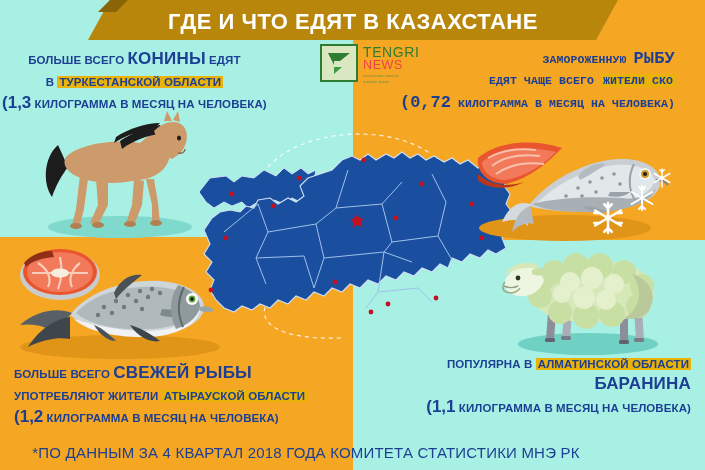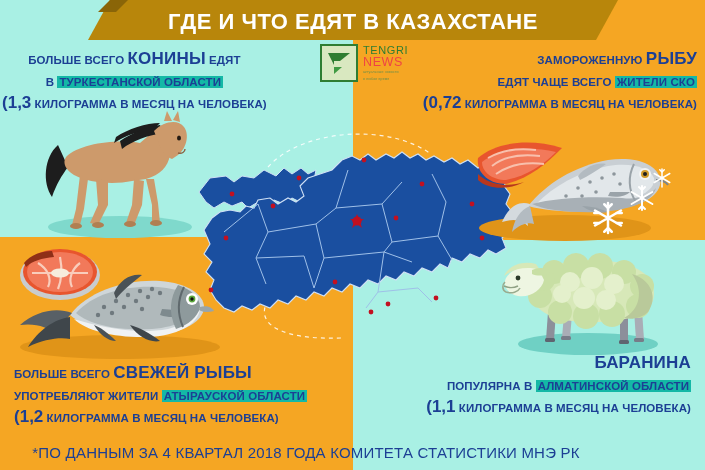--- a/index.html
+++ b/index.html
@@ -58,37 +58,37 @@
   #fishfresh-art { left:8px;   top:243px; }
   #sheep-art { left:492px; top:248px; }
 
   
   .tblock { position:absolute; z-index:25; line-height:1.32; white-space:nowrap; }
   .tblock .ln { display:block; }
   .blue  { color:#1c3f94; font-weight:bold; }
   .sm    { font-size:11.5px; letter-spacing:.1px; }
   .big   { font-size:17px; letter-spacing:.2px; }
   .num   { font-size:17px; }
-  .hl    { background:#14b8a6; padding:0 2px; }
+  .hl    { background:#eab308; padding:0 2px; }
 
   #txt-tl { left:2px; top:48px; text-align:center; }
-  #txt-tr { right:8px; top:48px; text-align:right; }
+  #txt-tr { right:30px; top:48px; text-align:right;font-family:Liberation Mono, monospace; }
   #txt-bl { left:14px; top:362px; text-align:left; }
   #txt-br { right:14px; top:352px; text-align:right; }
 
   #txt-tr .ln, #txt-br .ln { text-align:right; }
 
   
   #logo { position:absolute; left:320px; top:44px; z-index:35; display:flex; align-items:flex-start; gap:5px; }
   #logo-mark {
     width:38px; height:38px; border:2px solid #2f7d32; background:#d9e8c0;
     display:flex; align-items:center; justify-content:center;
   }
   #logo-text { padding-top:1px; }
-  .logo-l1 { color:#2f7d32; font-size:11px; font-weight:normal; letter-spacing:.6px; line-height:1.02; }
+  .logo-l1 { color:#2f7d32; font-size:14px; font-weight:normal; letter-spacing:.6px; line-height:1.02; }
   .logo-l2 { color:#ef4444; font-size:12.5px; font-weight:normal; letter-spacing:.6px; line-height:1.02; }
   .logo-tag { color:#6b8f4a; font-size:3.6px; line-height:1.35; margin-top:1.5px; letter-spacing:.1px; }
 </style>
 </head>
 <body>
 
 <div id="stage">
 
   <div class="quad" id="q-tl"></div>
   <div class="quad" id="q-tr"></div>
@@ -433,25 +433,25 @@
     <span class="ln">
       <span class="blue sm">УПОТРЕБЛЯЮТ ЖИТЕЛИ </span><span class="blue sm hl">АТЫРАУСКОЙ ОБЛАСТИ</span>
     </span>
     <span class="ln">
       <span class="blue num">(</span><span class="blue num">1,2</span><span class="blue sm"> КИЛОГРАММА В МЕСЯЦ НА ЧЕЛОВЕКА)</span>
     </span>
   </div>
 
   <div class="tblock" id="txt-br">
     <span class="ln">
+      <span class="blue sm">ПОПУЛЯРНА В </span><span class="blue sm hl">АЛМАТИНСКОЙ ОБЛАСТИ</span>
+    </span>
+    <span class="ln">
       <span class="blue big">БАРАНИНА</span>
     </span>
     <span class="ln">
-      <span class="blue sm">ПОПУЛЯРНА В </span><span class="blue sm hl">АЛМАТИНСКОЙ ОБЛАСТИ</span>
-    </span>
-    <span class="ln">
       <span class="blue num">(</span><span class="blue num">1,1</span><span class="blue sm"> КИЛОГРАММА В МЕСЯЦ НА ЧЕЛОВЕКА)</span>
     </span>
   </div>
 
   <div id="footer-text">*ПО ДАННЫМ ЗА 4 КВАРТАЛ 2018 ГОДА КОМИТЕТА СТАТИСТИКИ МНЭ РК</div>
 
 </div>
 
 </body></html>

